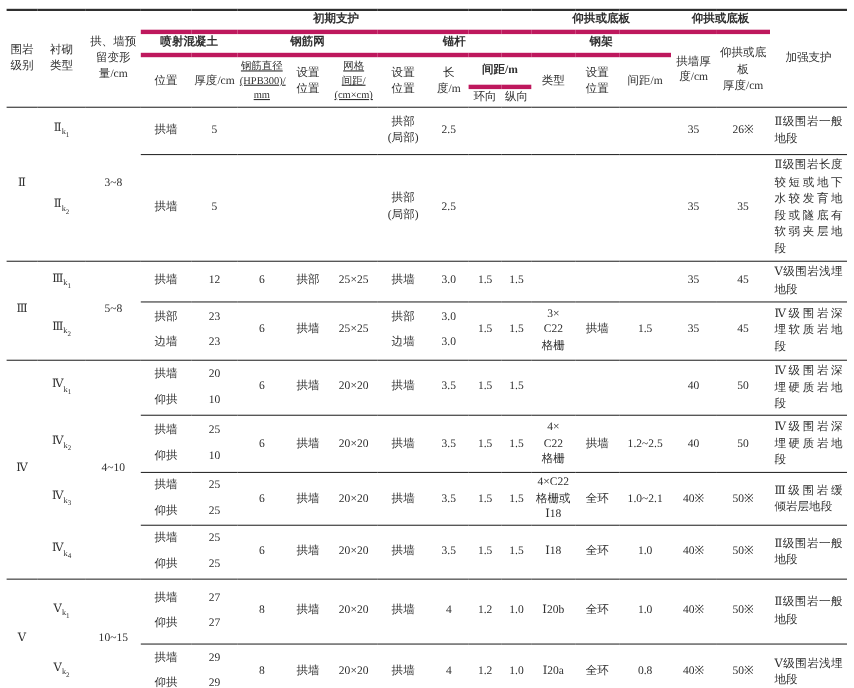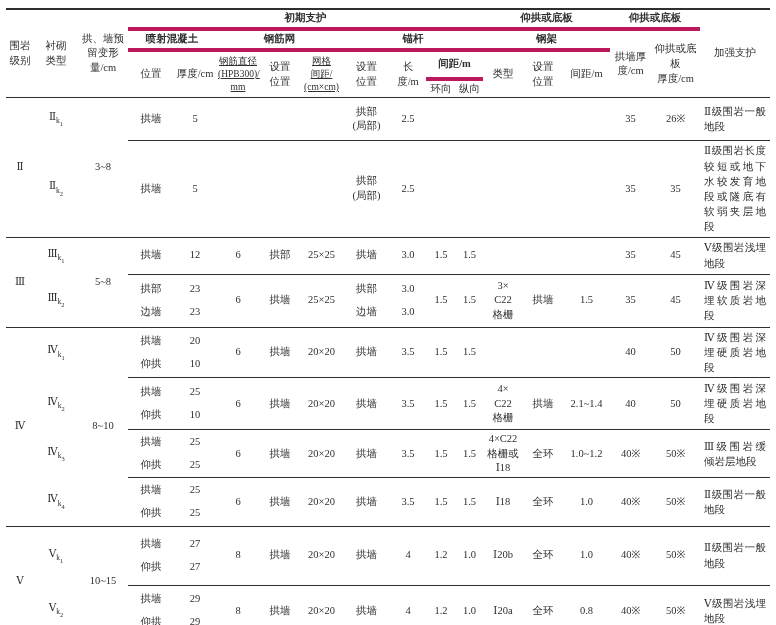--- a/index.html
+++ b/index.html
@@ -175,21 +175,21 @@
 格栅</td>
           <td>拱墙</td>
           <td>1.5</td>
           <td>35</td>
           <td>45</td>
           <td class="c-scope">Ⅳ级围岩深埋软质岩地段</td>
         </tr>
         <tr class="groupsep" style="height: 45px;">
           <td rowspan="4">Ⅳ</td>
           <td class="c-type"><span>Ⅳ</span><sub><span>k</span><sub>1</sub></sub></td>
-          <td rowspan="4">8~10</td>
+          <td rowspan="4">4~10</td>
           <td class="sp">拱墙
 仰拱</td>
           <td class="sp">20
 10</td>
           <td>6</td>
           <td>拱墙</td>
           <td>20×20</td>
           <td>拱墙</td>
           <td>3.5</td>
           <td>1.5</td>
@@ -211,21 +211,21 @@
           <td>拱墙</td>
           <td>20×20</td>
           <td>拱墙</td>
           <td>3.5</td>
           <td>1.5</td>
           <td>1.5</td>
           <td>4×
 C22
 格栅</td>
           <td>拱墙</td>
-          <td>2.1~1.4</td>
+          <td>1.2~2.5</td>
           <td>40</td>
           <td>50</td>
           <td class="c-scope">Ⅳ级围岩深埋硬质岩地段</td>
         </tr>
         <tr class="subsep" style="height: 43px;">
           <td class="c-type"><span>Ⅳ</span><sub><span>k</span><sub>3</sub></sub></td>
           <td class="sp">拱墙
 仰拱</td>
           <td class="sp">25
 25</td>
@@ -233,21 +233,21 @@
           <td>拱墙</td>
           <td>20×20</td>
           <td>拱墙</td>
           <td>3.5</td>
           <td>1.5</td>
           <td>1.5</td>
           <td>4×C22
 格栅或
 Ⅰ18</td>
           <td>全环</td>
-          <td>1.0~1.2</td>
+          <td>1.0~2.1</td>
           <td>40※</td>
           <td>50※</td>
           <td class="c-scope">Ⅲ级围岩缓倾岩层地段</td>
         </tr>
         <tr class="subsep" style="height: 42px;">
           <td class="c-type"><span>Ⅳ</span><sub><span>k</span><sub>4</sub></sub></td>
           <td class="sp">拱墙
 仰拱</td>
           <td class="sp">25
 25</td>

